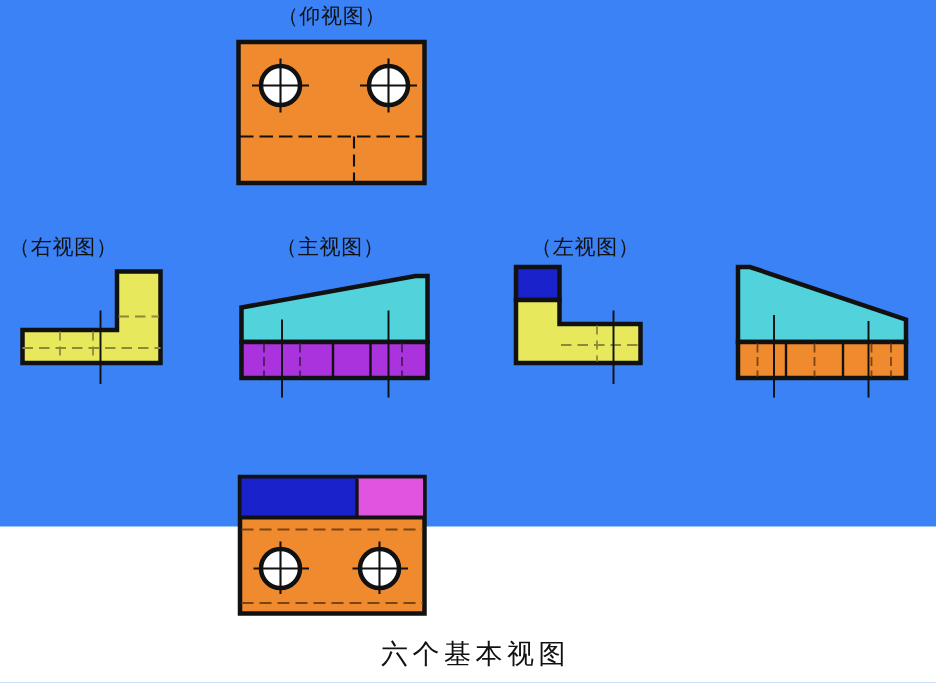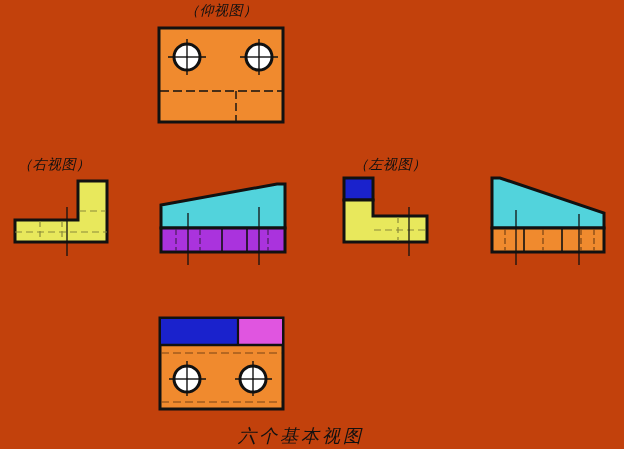--- a/index.html
+++ b/index.html
@@ -11,58 +11,59 @@
     width: 624px;
     height: 455px;
     position: relative;
     font-family: "DejaVu Sans", "Liberation Sans", sans-serif;
     overflow: hidden;
   }
   #sheet {
     position: absolute;
     left: 0; top: 0;
     width: 624px;
-    height: 449px;
-    background: #c2410c;
-    font-style: italic;
+    height: 351px;
+    background: #3b82f6;
   }
   .view-label {
     position: absolute;
     font-family: "DejaVu Sans", "Liberation Sans", sans-serif;
     font-size: 14px;
     color: #111111;
     white-space: nowrap;
     letter-spacing: 0.5px;
   }
   .caption {
     position: absolute;
     font-family: "DejaVu Serif", "Liberation Serif", serif;
     font-size: 18px;
     color: #111111;
     white-space: nowrap;
     letter-spacing: 3px;
+    margin-left: 16px;
   }
   svg { display: block; }
   .svg-layer {
     position: absolute;
     left: 0; top: 0;
     width: 624px;
     height: 455px;
     pointer-events: none;
   }
 </style>
 </head>
 <body>
 
 <div id="sheet">
 
   <div class="view-label" style="left:185px; top:2px;">（仰视图）</div>
 
-  <div class="view-label" style="left:18px; top:156px;">（右视图）</div>
+  <div class="view-label" style="left:6px; top:156px;">（右视图）</div>
 
+  <div class="view-label" style="left:184px; top:156px;">（主视图）</div>
 
   <div class="view-label" style="left:354px; top:156px;">（左视图）</div>
 
 
 
   <div class="caption" style="left:238px; top:424px;">六个基本视图</div>
 
   <svg class="svg-layer" viewBox="0 0 624 455" width="624" height="455">
 
     <g>

